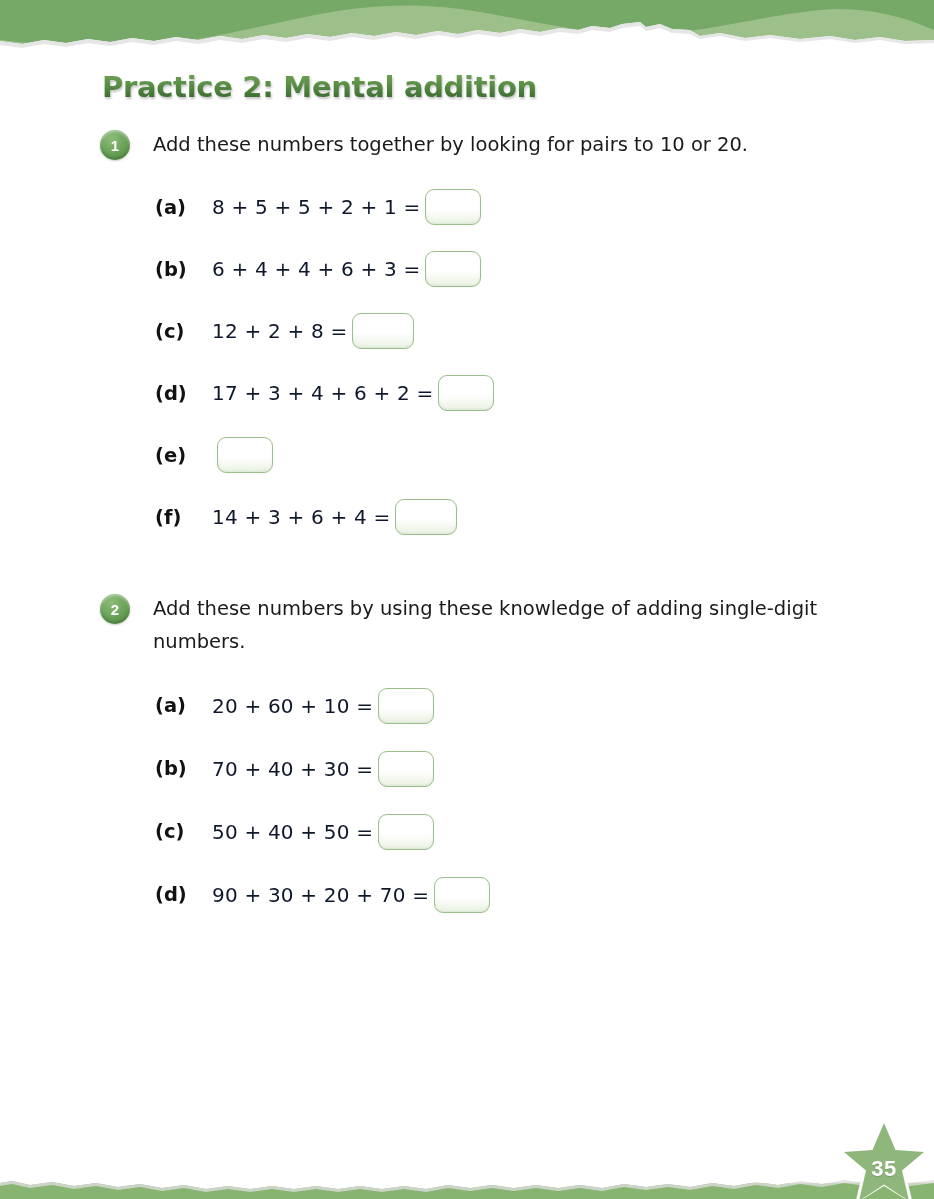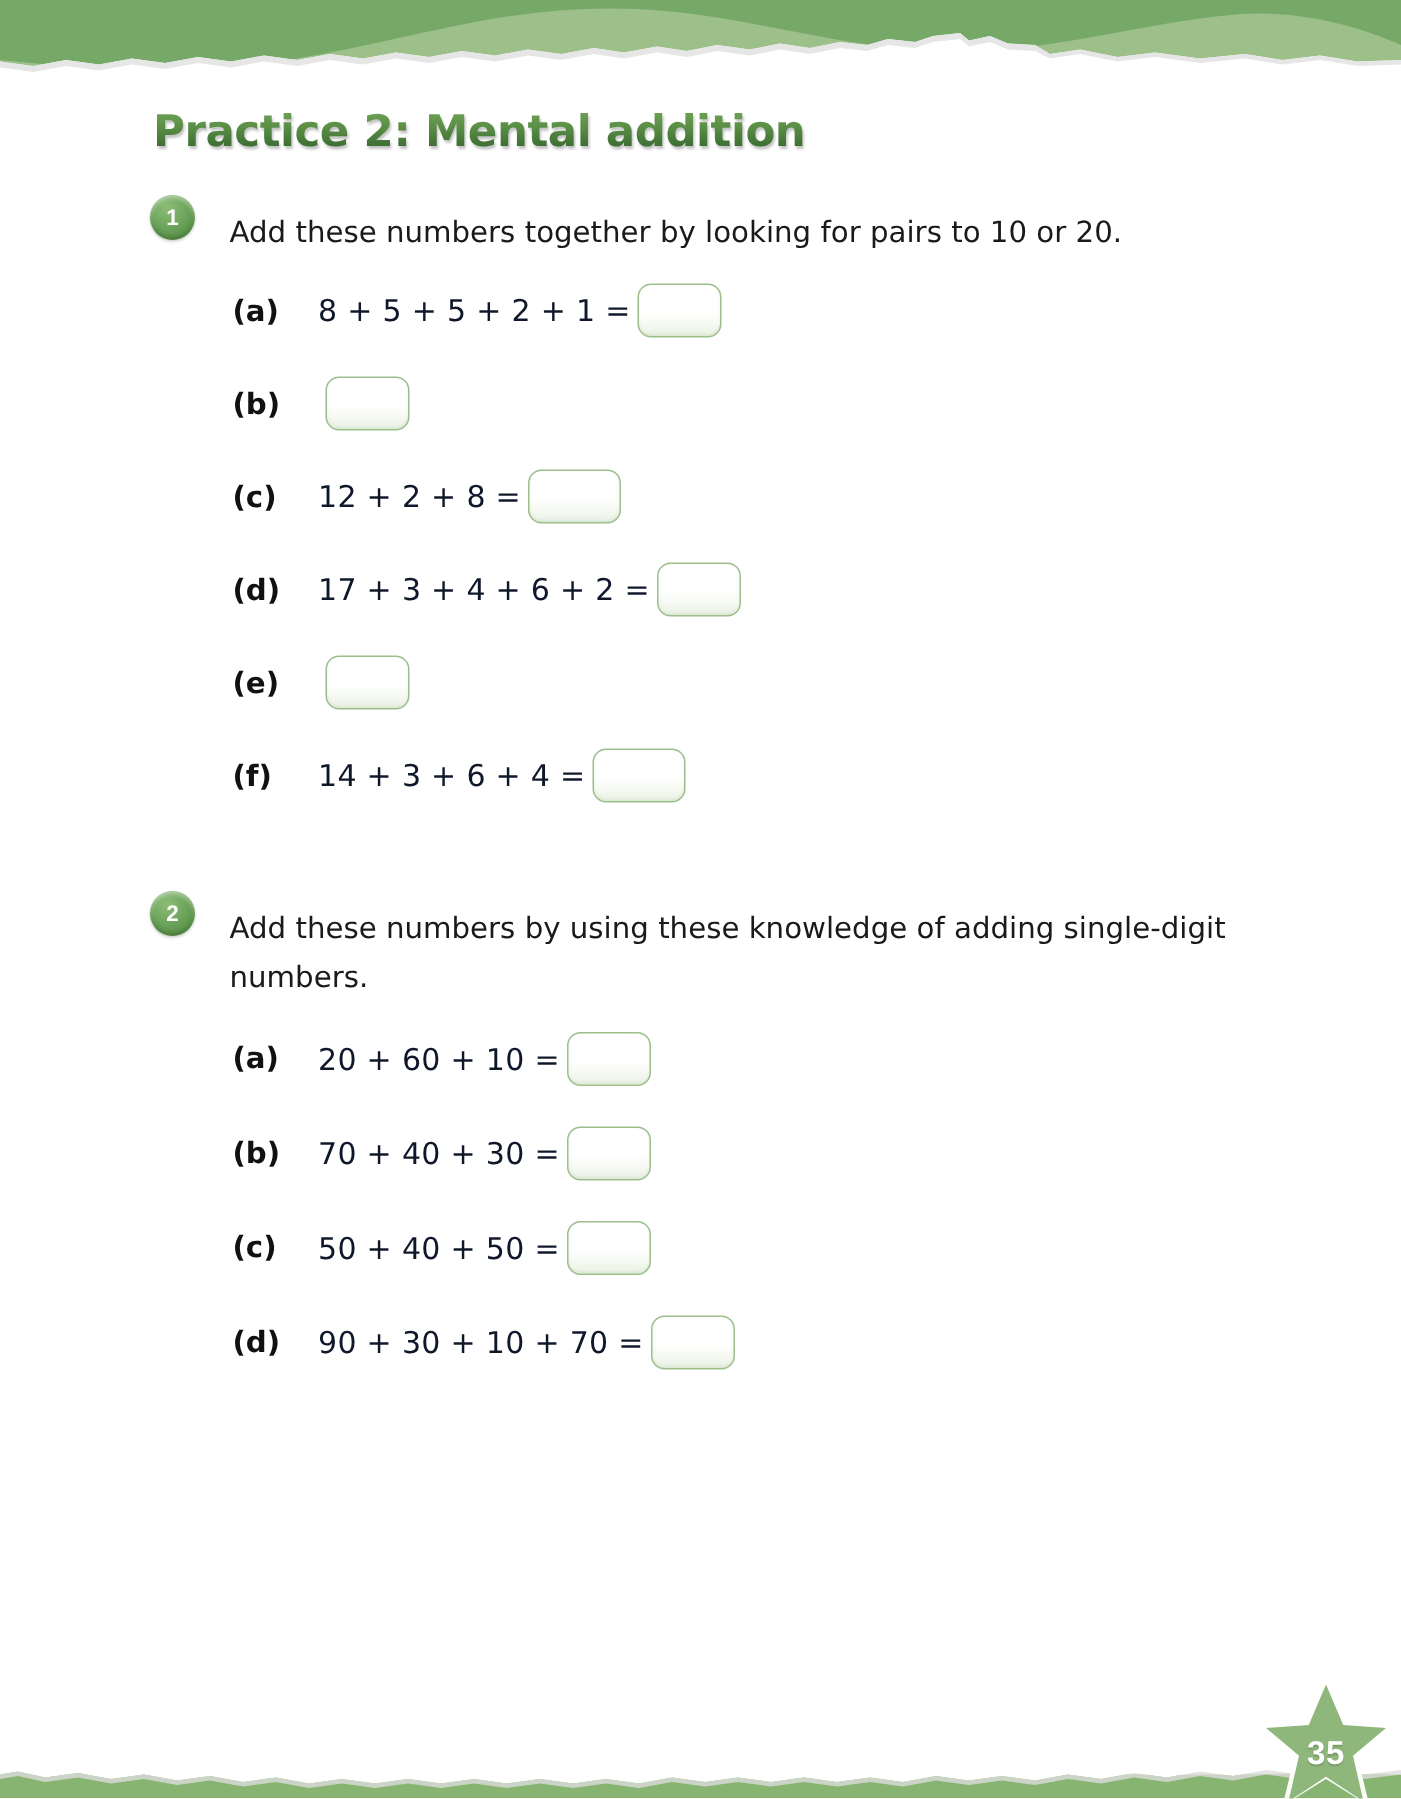--- a/index.html
+++ b/index.html
@@ -118,21 +118,20 @@
 
   .q-text {
     position: absolute;
     left: 53px;
     top: 0px;
     width: 740px;
     font-size: 19.5px;
     font-family: "DejaVu Sans", sans-serif;
     color: #1a1a1a;
     line-height: 33px;
-    margin-top: 10px;
   }
 
   .items {
     position: absolute;
     left: 55px;
   }
   #items-1 { top: 48px; }
   #items-2 { top: 82px; }
 
   .item {
@@ -221,20 +220,21 @@
     <div class="items" id="items-1">
 
       <div class="item">
         <span class="item-label">(a)</span>
         <span class="item-expr">8 + 5 + 5 + 2 + 1 =</span>
         <span class="answer-box"></span>
       </div>
 
       <div class="item">
         <span class="item-label">(b)</span>
+        <span class="item-expr">6 + 4 + 4 + 6 + 3 =</span>
         <span class="answer-box"></span>
       </div>
 
       <div class="item">
         <span class="item-label">(c)</span>
         <span class="item-expr">12 + 2 + 8 =</span>
         <span class="answer-box wide"></span>
       </div>
 
       <div class="item">
@@ -276,21 +276,21 @@
       </div>
 
       <div class="item">
         <span class="item-label">(c)</span>
         <span class="item-expr">50 + 40 + 50 =</span>
         <span class="answer-box"></span>
       </div>
 
       <div class="item">
         <span class="item-label">(d)</span>
-        <span class="item-expr">90 + 30 + 10 + 70 =</span>
+        <span class="item-expr">90 + 30 + 20 + 70 =</span>
         <span class="answer-box"></span>
       </div>
 
     </div>
   </div>
 
 </div>
 
 <div id="bottom-banner">
   <svg width="934" height="49" viewBox="0 0 934 49" xmlns="http://www.w3.org/2000/svg">

